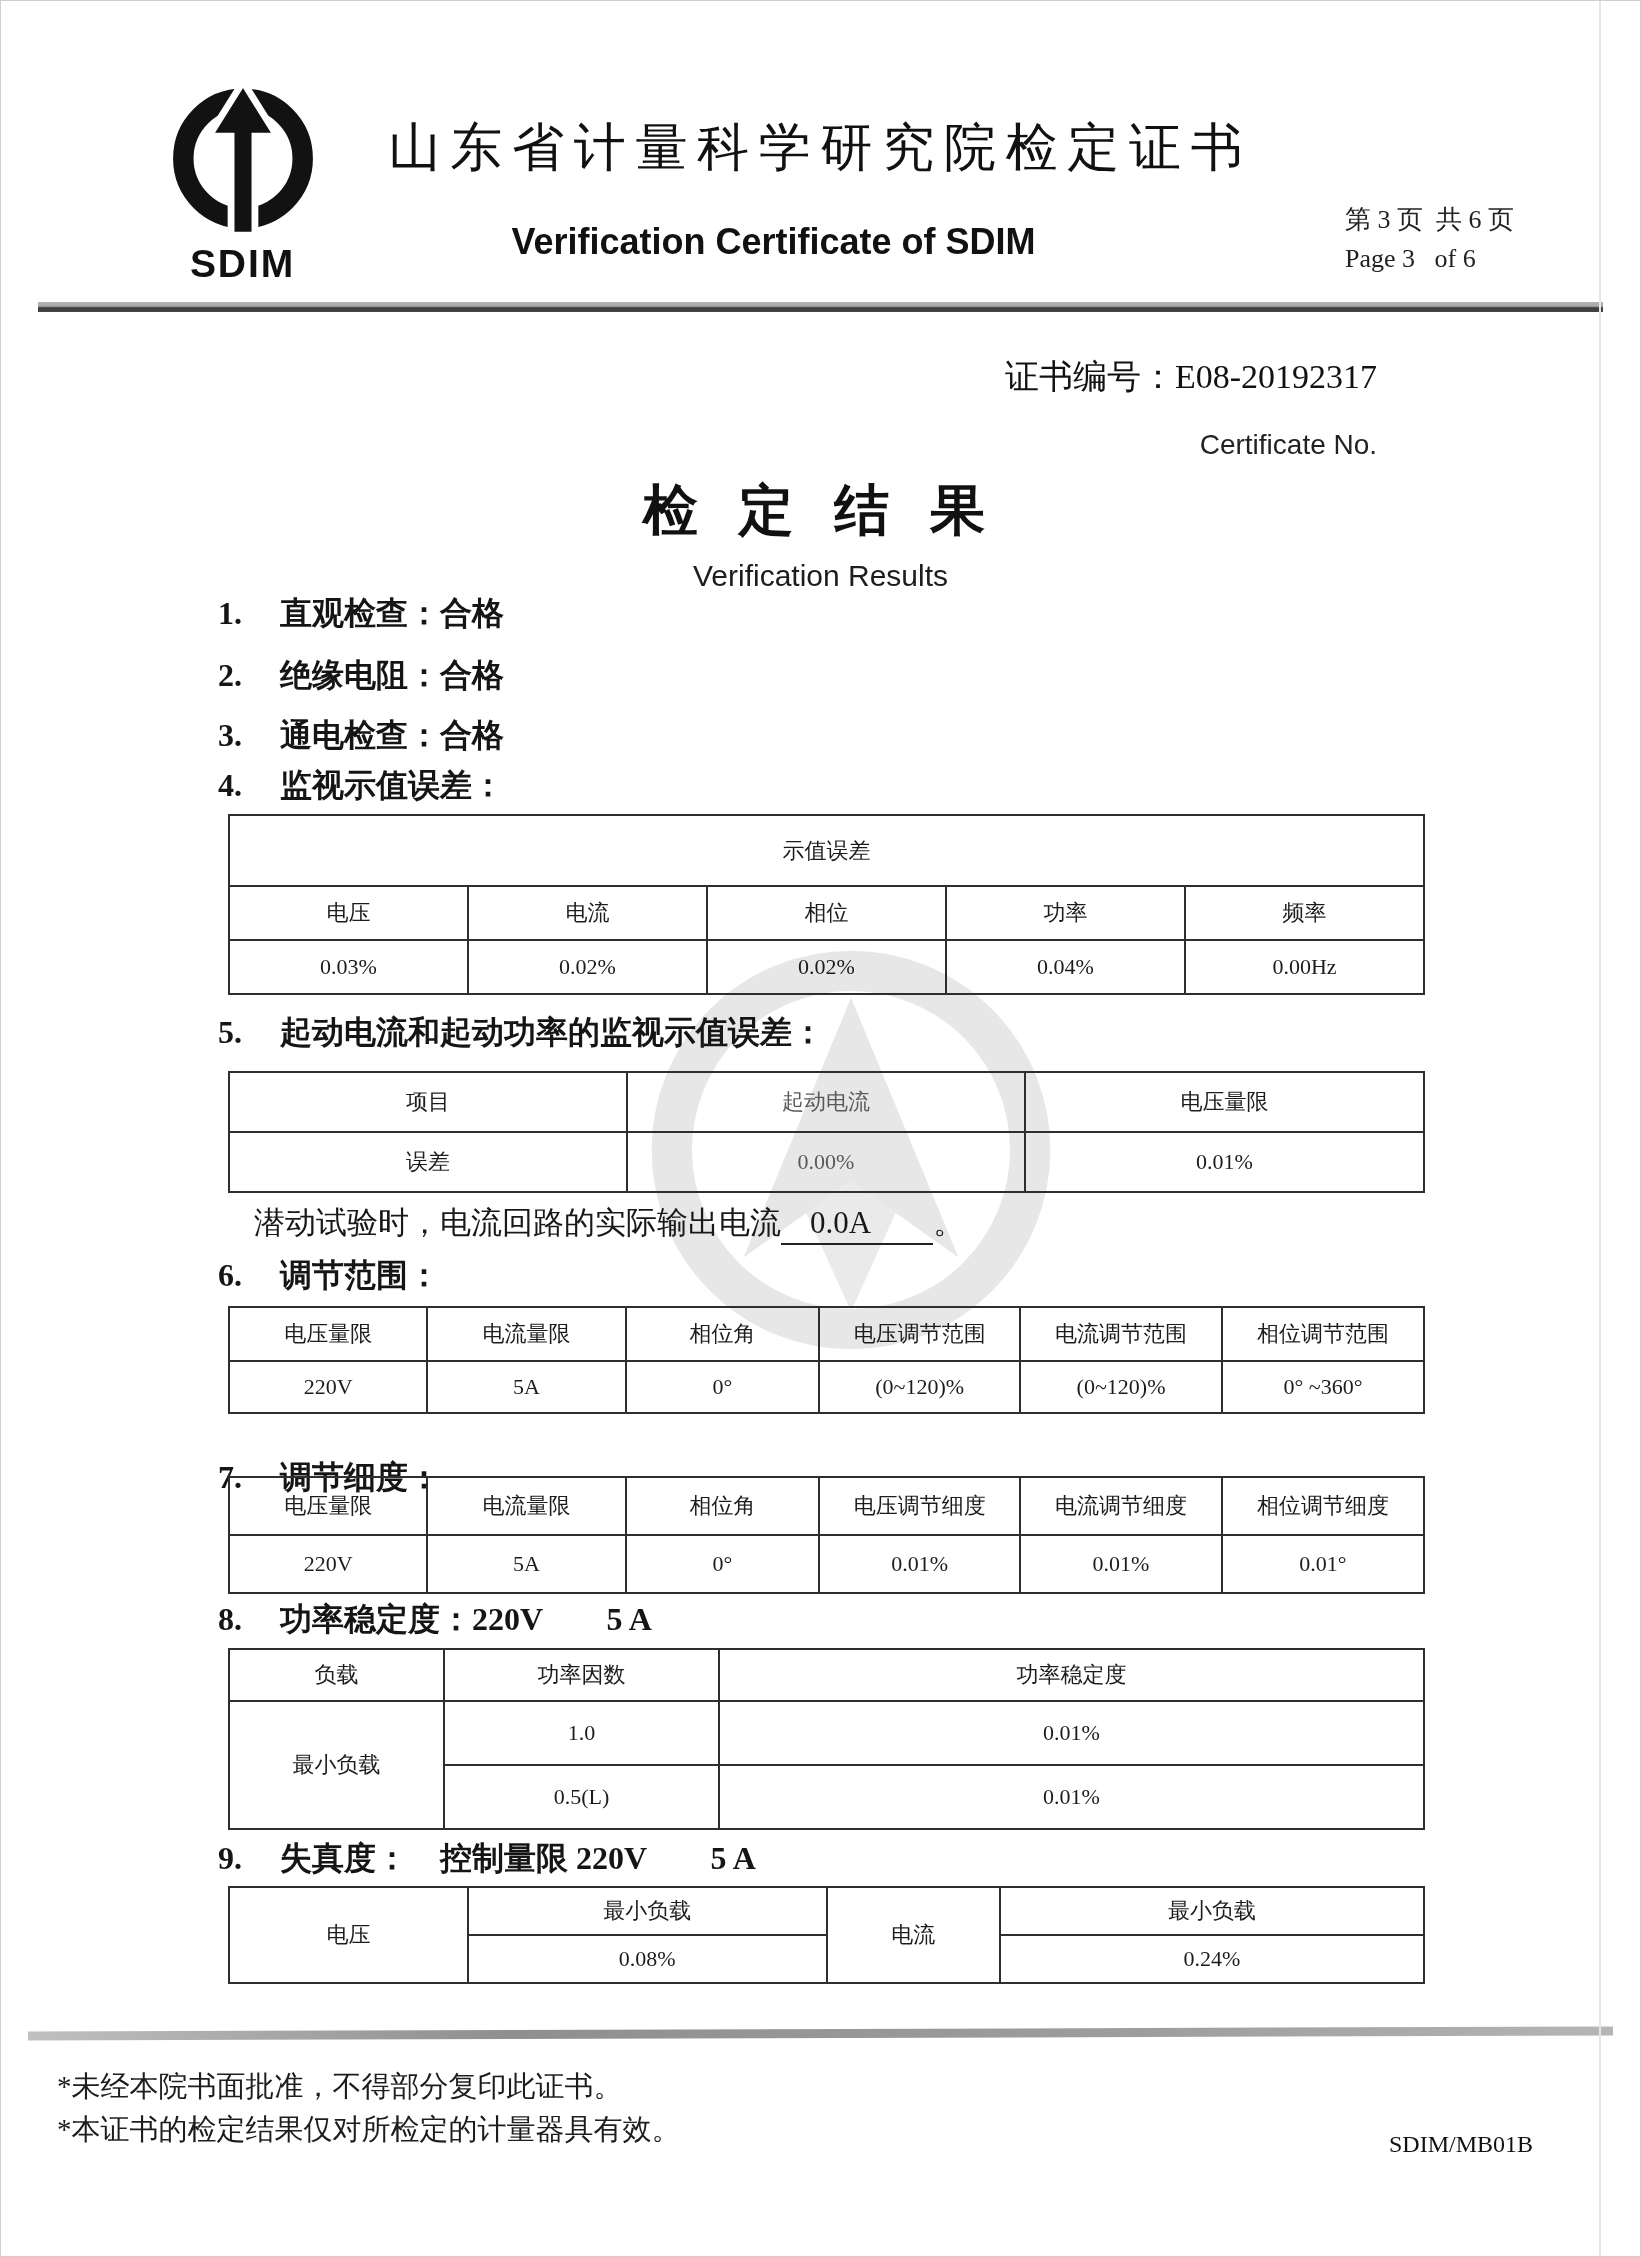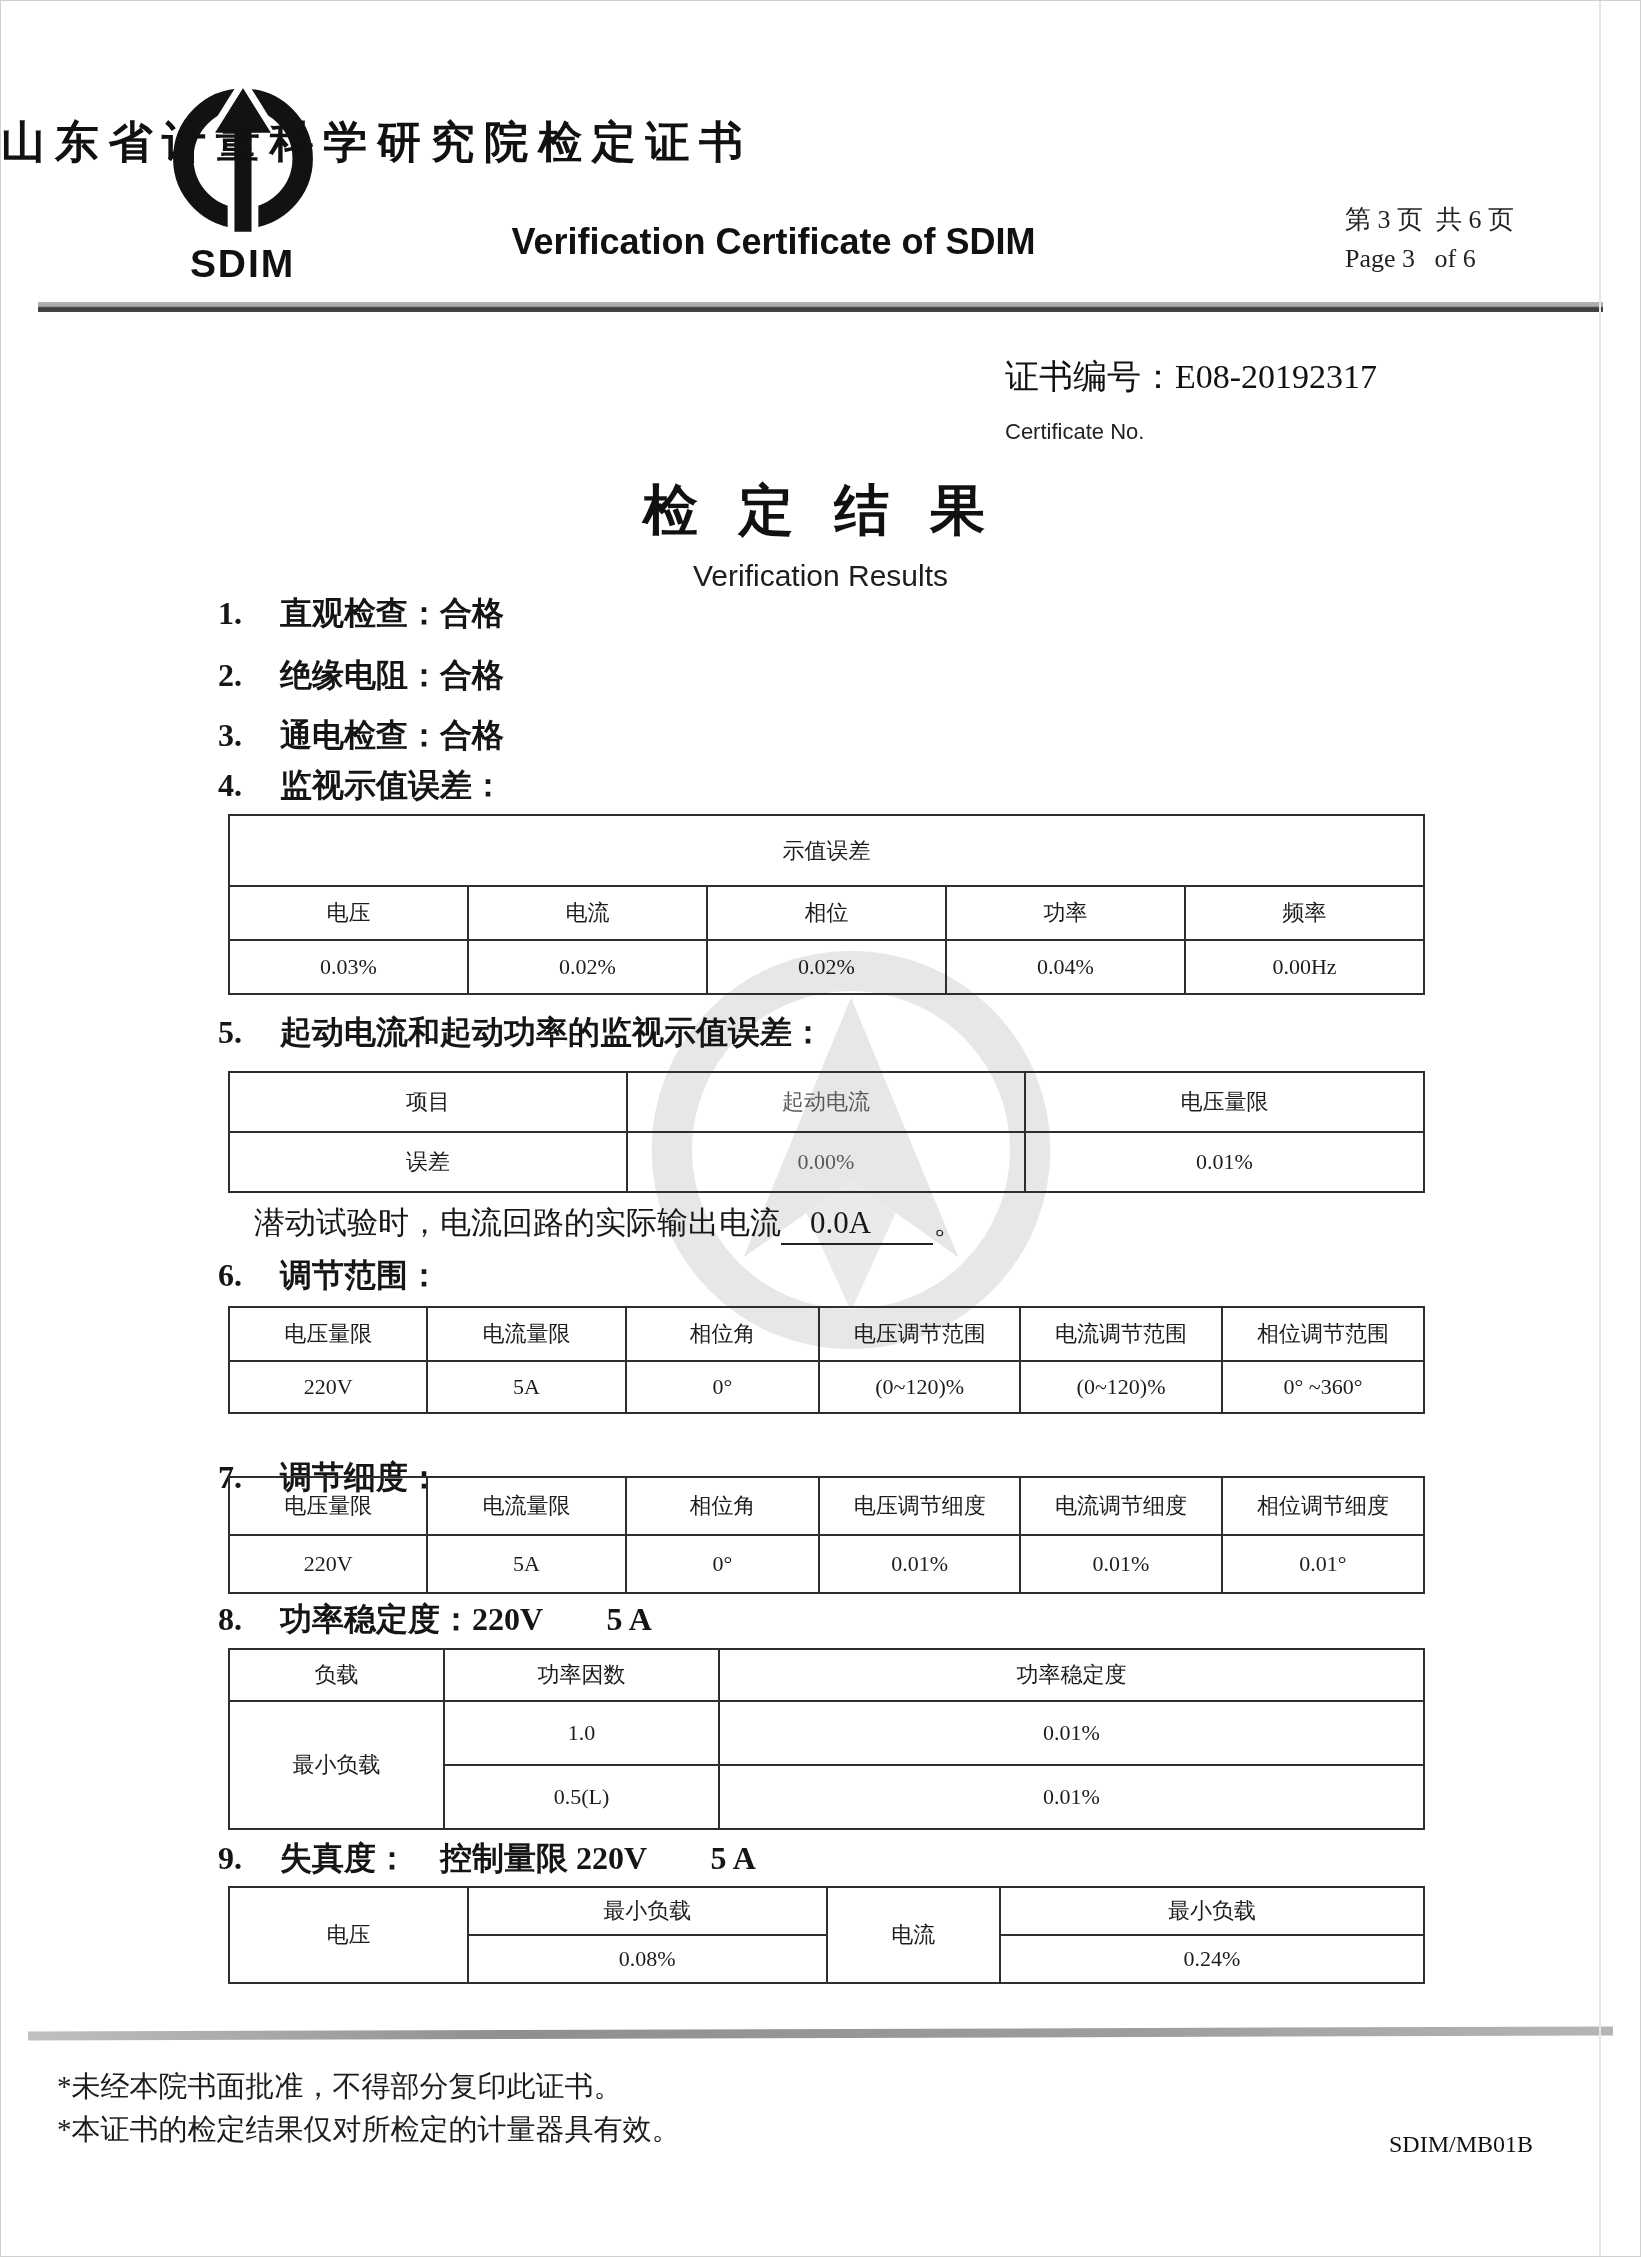--- a/index.html
+++ b/index.html
@@ -8,30 +8,30 @@
     position:relative; width:1641px; height:2257px; margin:0 auto;
     background:#ffffff; color:#1a1a1a; overflow:hidden;
     font-family:"Liberation Serif","DejaVu Serif",serif;
     border:1px solid #cfcfcf;
   }
   .abs { position:absolute; }
 
   
   .logo-box { left:145px; top:79px; width:193px; text-align:center; }
   .logo-text { font-family:"Liberation Sans","DejaVu Sans",sans-serif; font-weight:bold; font-size:39px; letter-spacing:1.9px; color:#111; margin-top:-3.9px; }
-  .title-cn { left:0; top:112px; width:100%; font-size:44px; font-weight:bold; letter-spacing:9.7px; color:#111; }
+  .title-cn { left:0; top:112px; width:100%; text-align:center; font-size:52px; font-weight:normal; letter-spacing:9.7px; color:#111; }
   .title-en { left:145px; top:220px; width:1255px; text-align:center; font-family:"Liberation Sans","DejaVu Sans",sans-serif; font-weight:bold; font-size:36px; color:#111; }
   .page-info { left:1344px; top:199px; font-size:26px; line-height:39px; color:#222; }
   .header-rule { left:37px; top:301px; right:37px; height:9.7px;
     background:linear-gradient(to bottom,#b3b3b3 0%,#a8a8a8 42%,#3c3c3c 58%,#444 100%); }
 
   
   .cert-no { left:1004px; top:353px; }
   .cert-no .cn { font-size:34px; color:#111; }
-  .cert-no .en { font-family:"Liberation Sans","DejaVu Sans",sans-serif; font-size:22px; color:#222; margin-top:19px; }
+  .cert-no .en { font-family:"Liberation Sans","DejaVu Sans",sans-serif; font-size:28px; color:#222; margin-top:29px;text-align:right; }
 
   
   .doc-title { left:0; top:473px; width:100%; text-align:center; font-size:55px; font-weight:bold; letter-spacing:13.5px; color:#111; }
   .doc-subtitle { left:0; top:558px; width:100%; text-align:center; font-family:"Liberation Sans","DejaVu Sans",sans-serif; font-size:30px; color:#1d1d1d; }
 
   
   .item { left:217px; font-size:32px; font-weight:bold; color:#151515; }
   .item .inum { display:inline-block; min-width:62px; }
 
   

